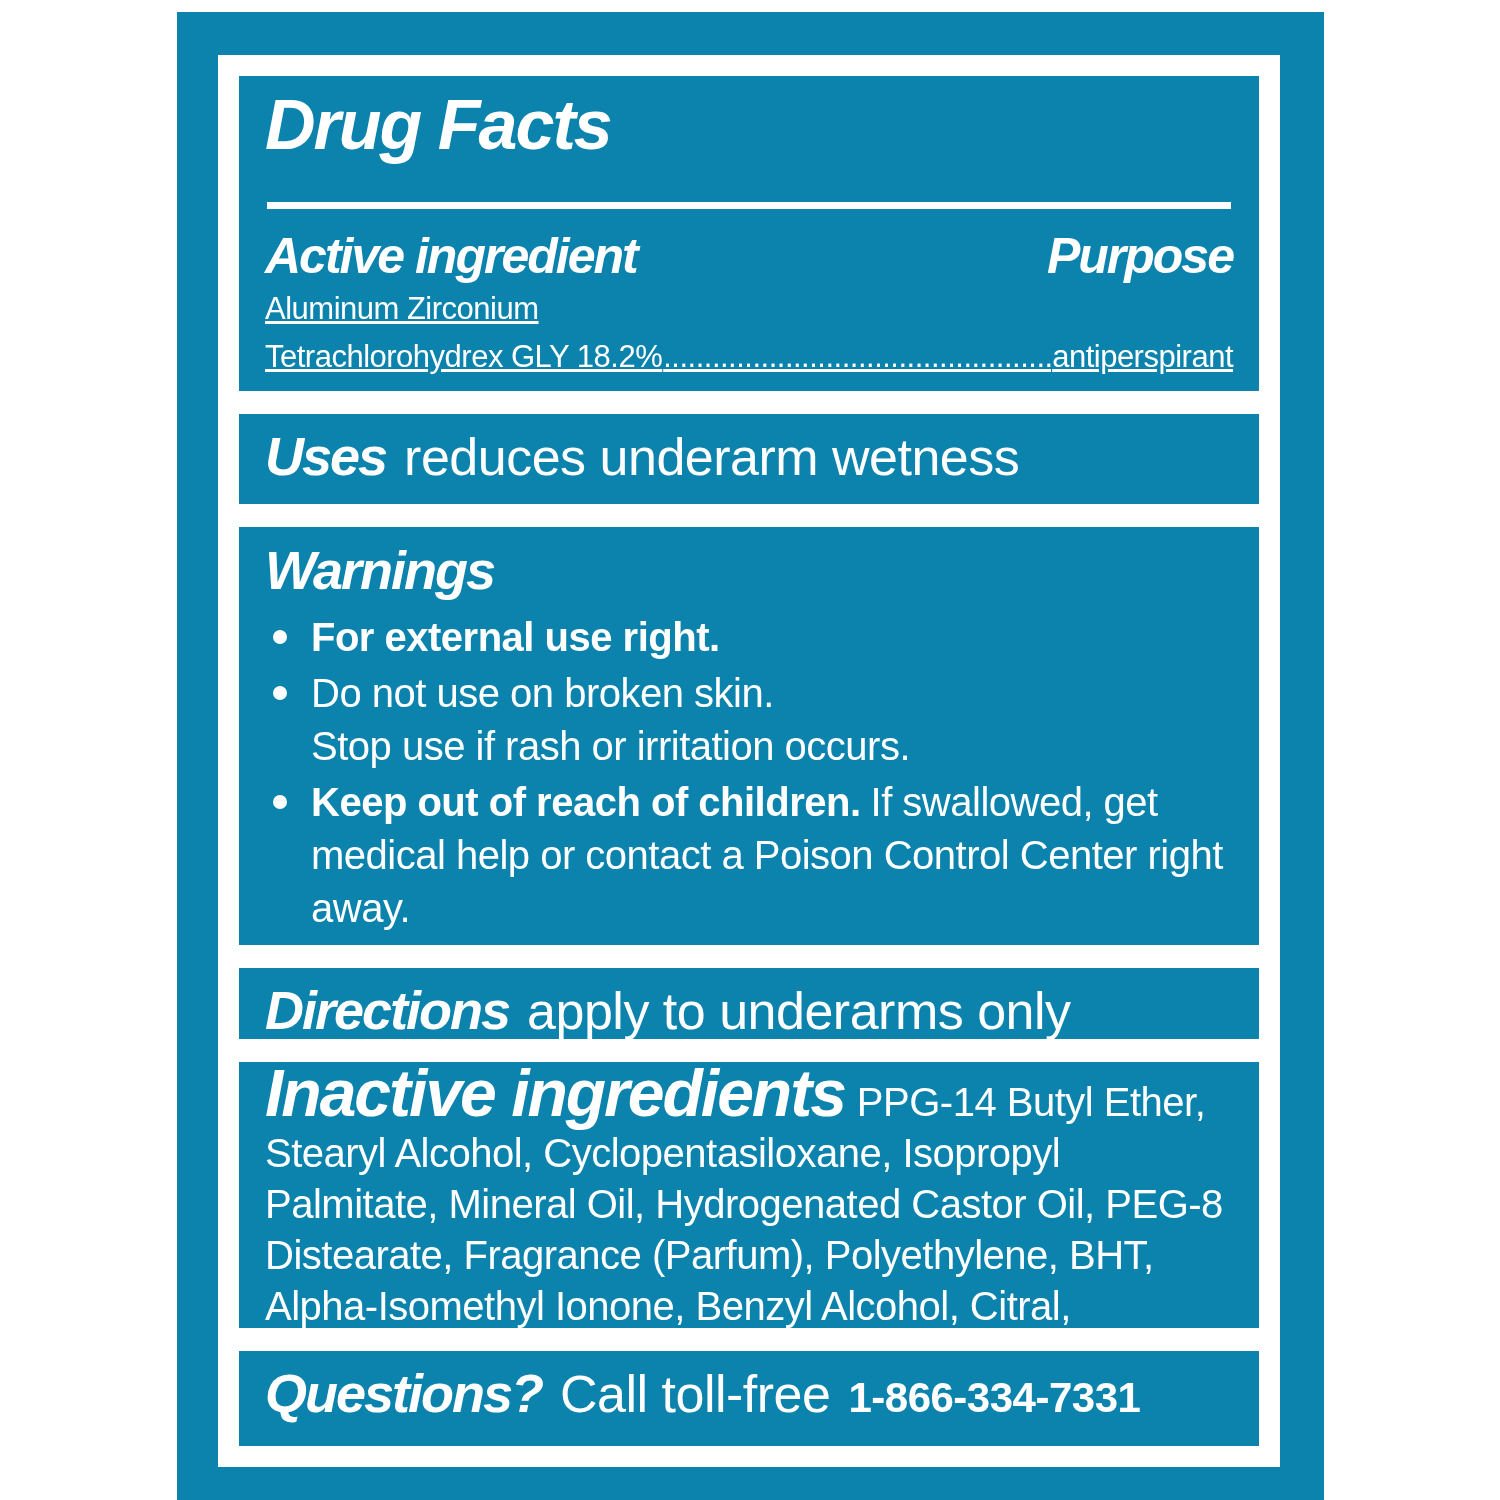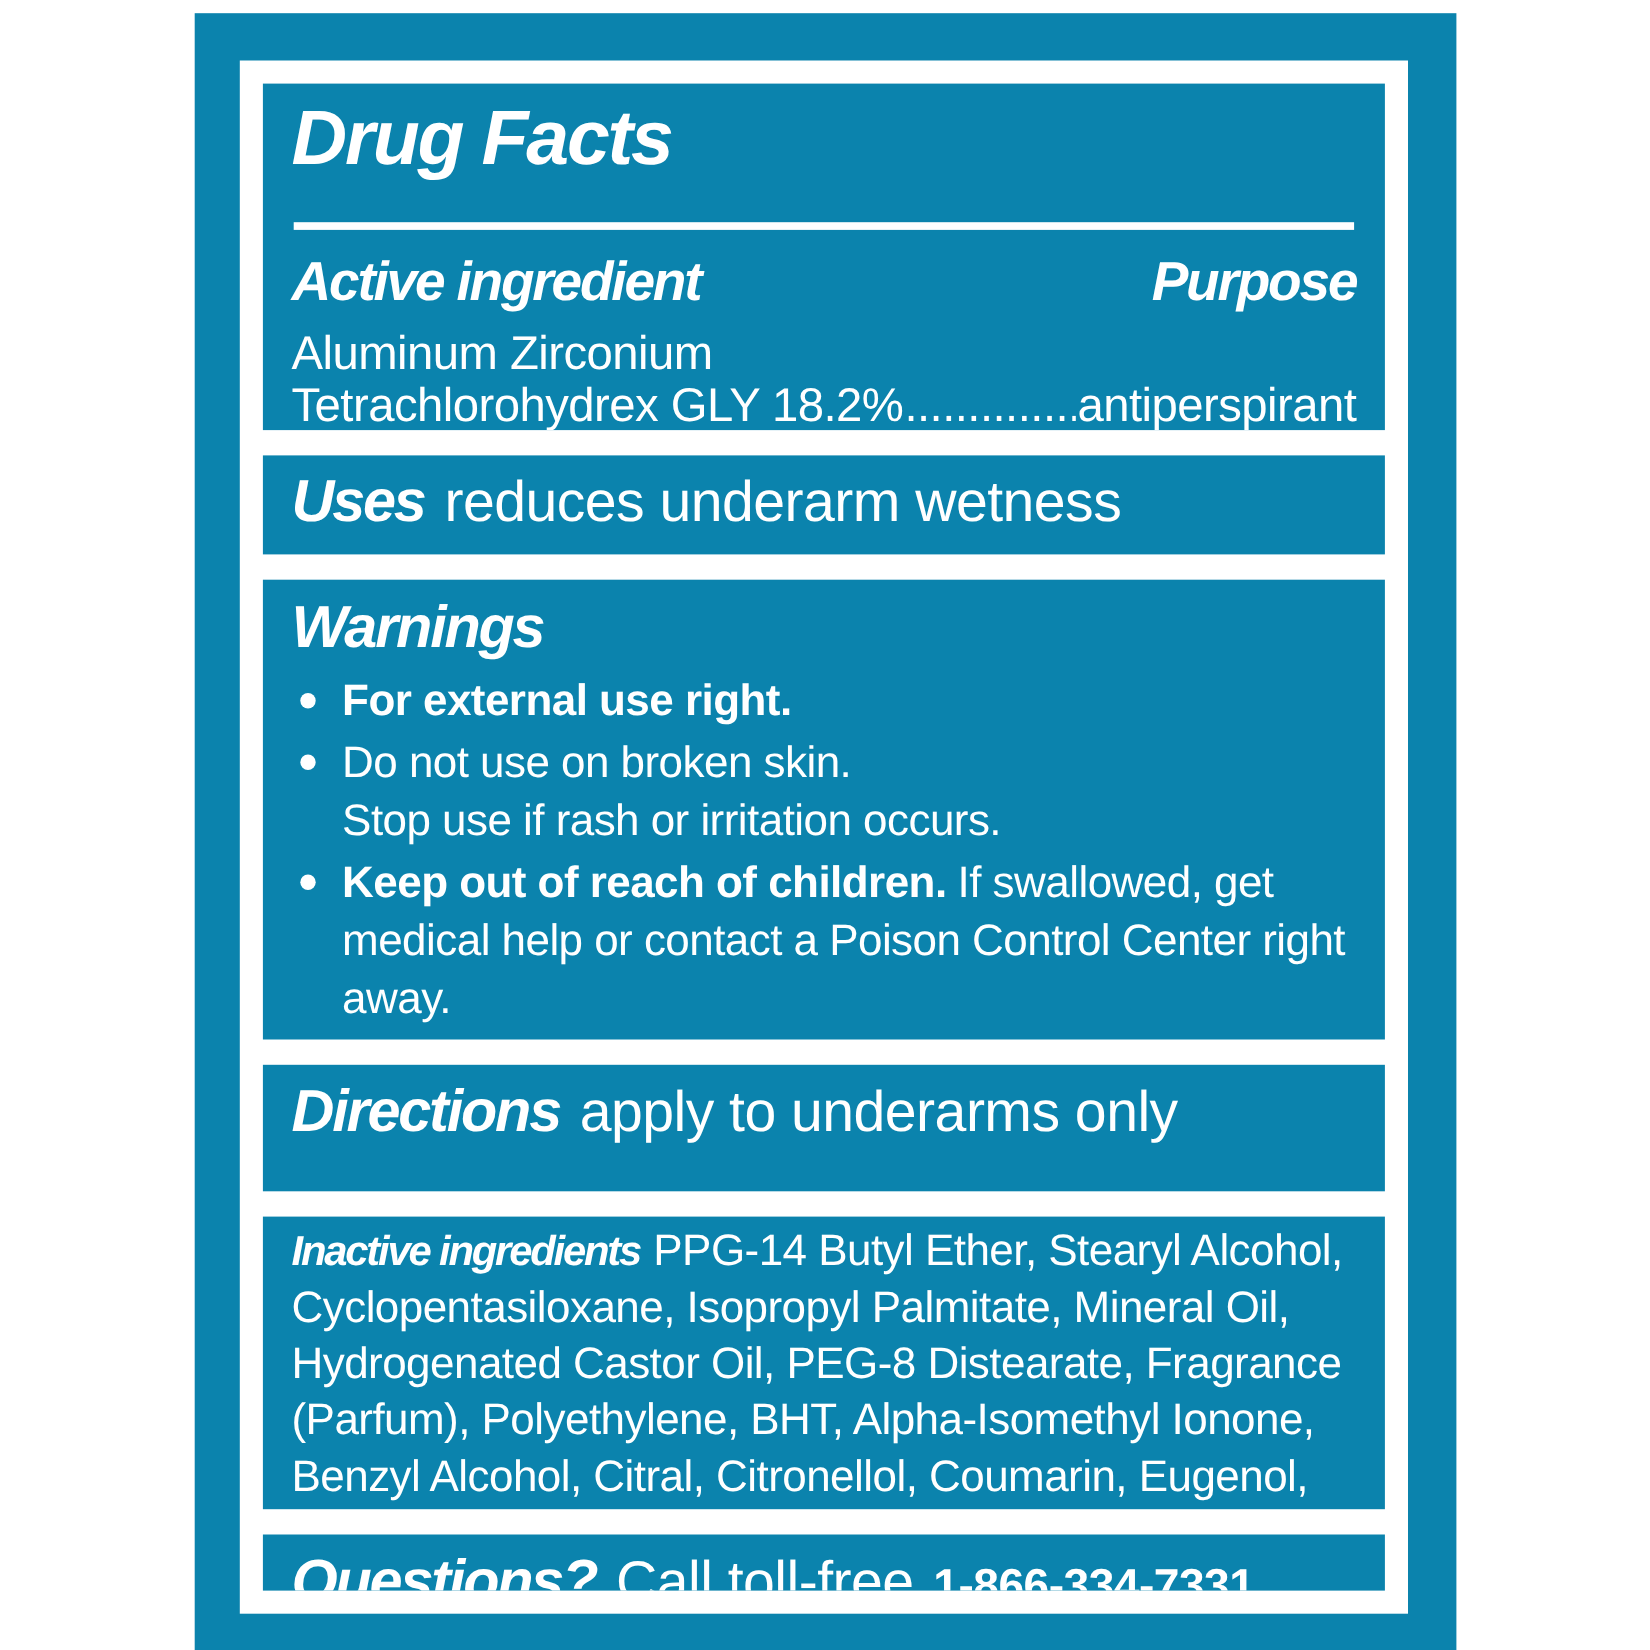--- a/index.html
+++ b/index.html
@@ -62,24 +62,24 @@
   }
   .heads-row {
     margin-top: 18px;
     display: flex;
     justify-content: space-between;
     align-items: baseline;
     line-height: 58px;
   }
   .heads-row .h-sec { font-size: 50px; }
   .ai-body {
-    margin-top: 12px;
-    font-size: 43px;
+    font-size: 31px;
     line-height: 48px;
     font-weight: normal;
+    text-decoration: underline;
   }
   .leader-row {
     display: flex;
     align-items: baseline;
     width: 100%;
   }
   .leader {
     flex: 1;
     overflow: hidden;
     white-space: nowrap;
@@ -92,21 +92,21 @@
     align-items: baseline;
     gap: 18px;
   }
   .panel-inline .h-sec { line-height: 84px; }
   .body-text {
     font-size: 52px;
     font-weight: normal;
     white-space: nowrap;
   }
   .panel-uses { height: 90px; }
-  .panel-directions { height: 115px; }
+  .panel-directions { height: 71px; }
   .panel-questions { flex: 1; }
   .phone { font-weight: bold; font-size: 42px; }
 
   
   .panel-warnings { height: 418px; padding-top: 10px; }
   .panel-warnings .h-sec { line-height: 66px; display: block; }
   .warn-list { list-style: none; margin-top: 8px; }
   .warn-list li {
     position: relative;
     padding-left: 46px;
@@ -126,21 +126,21 @@
   .warn-list .bold { margin-right: 10px; }
 
   
   .panel-inactive { height: 266px; padding-top: 6px; }
   .panel-inactive p {
     font-size: 40px;
     line-height: 51px;
     font-weight: normal;
   }
   .panel-inactive .h-sec {
-    font-size: 38px;
+    font-size: 66px;
     line-height: 51px;
     margin-right: 12px;
   }
 </style>
 </head>
 <body>
 
 <div class="page">
   <div class="label">
     <div class="frame">

